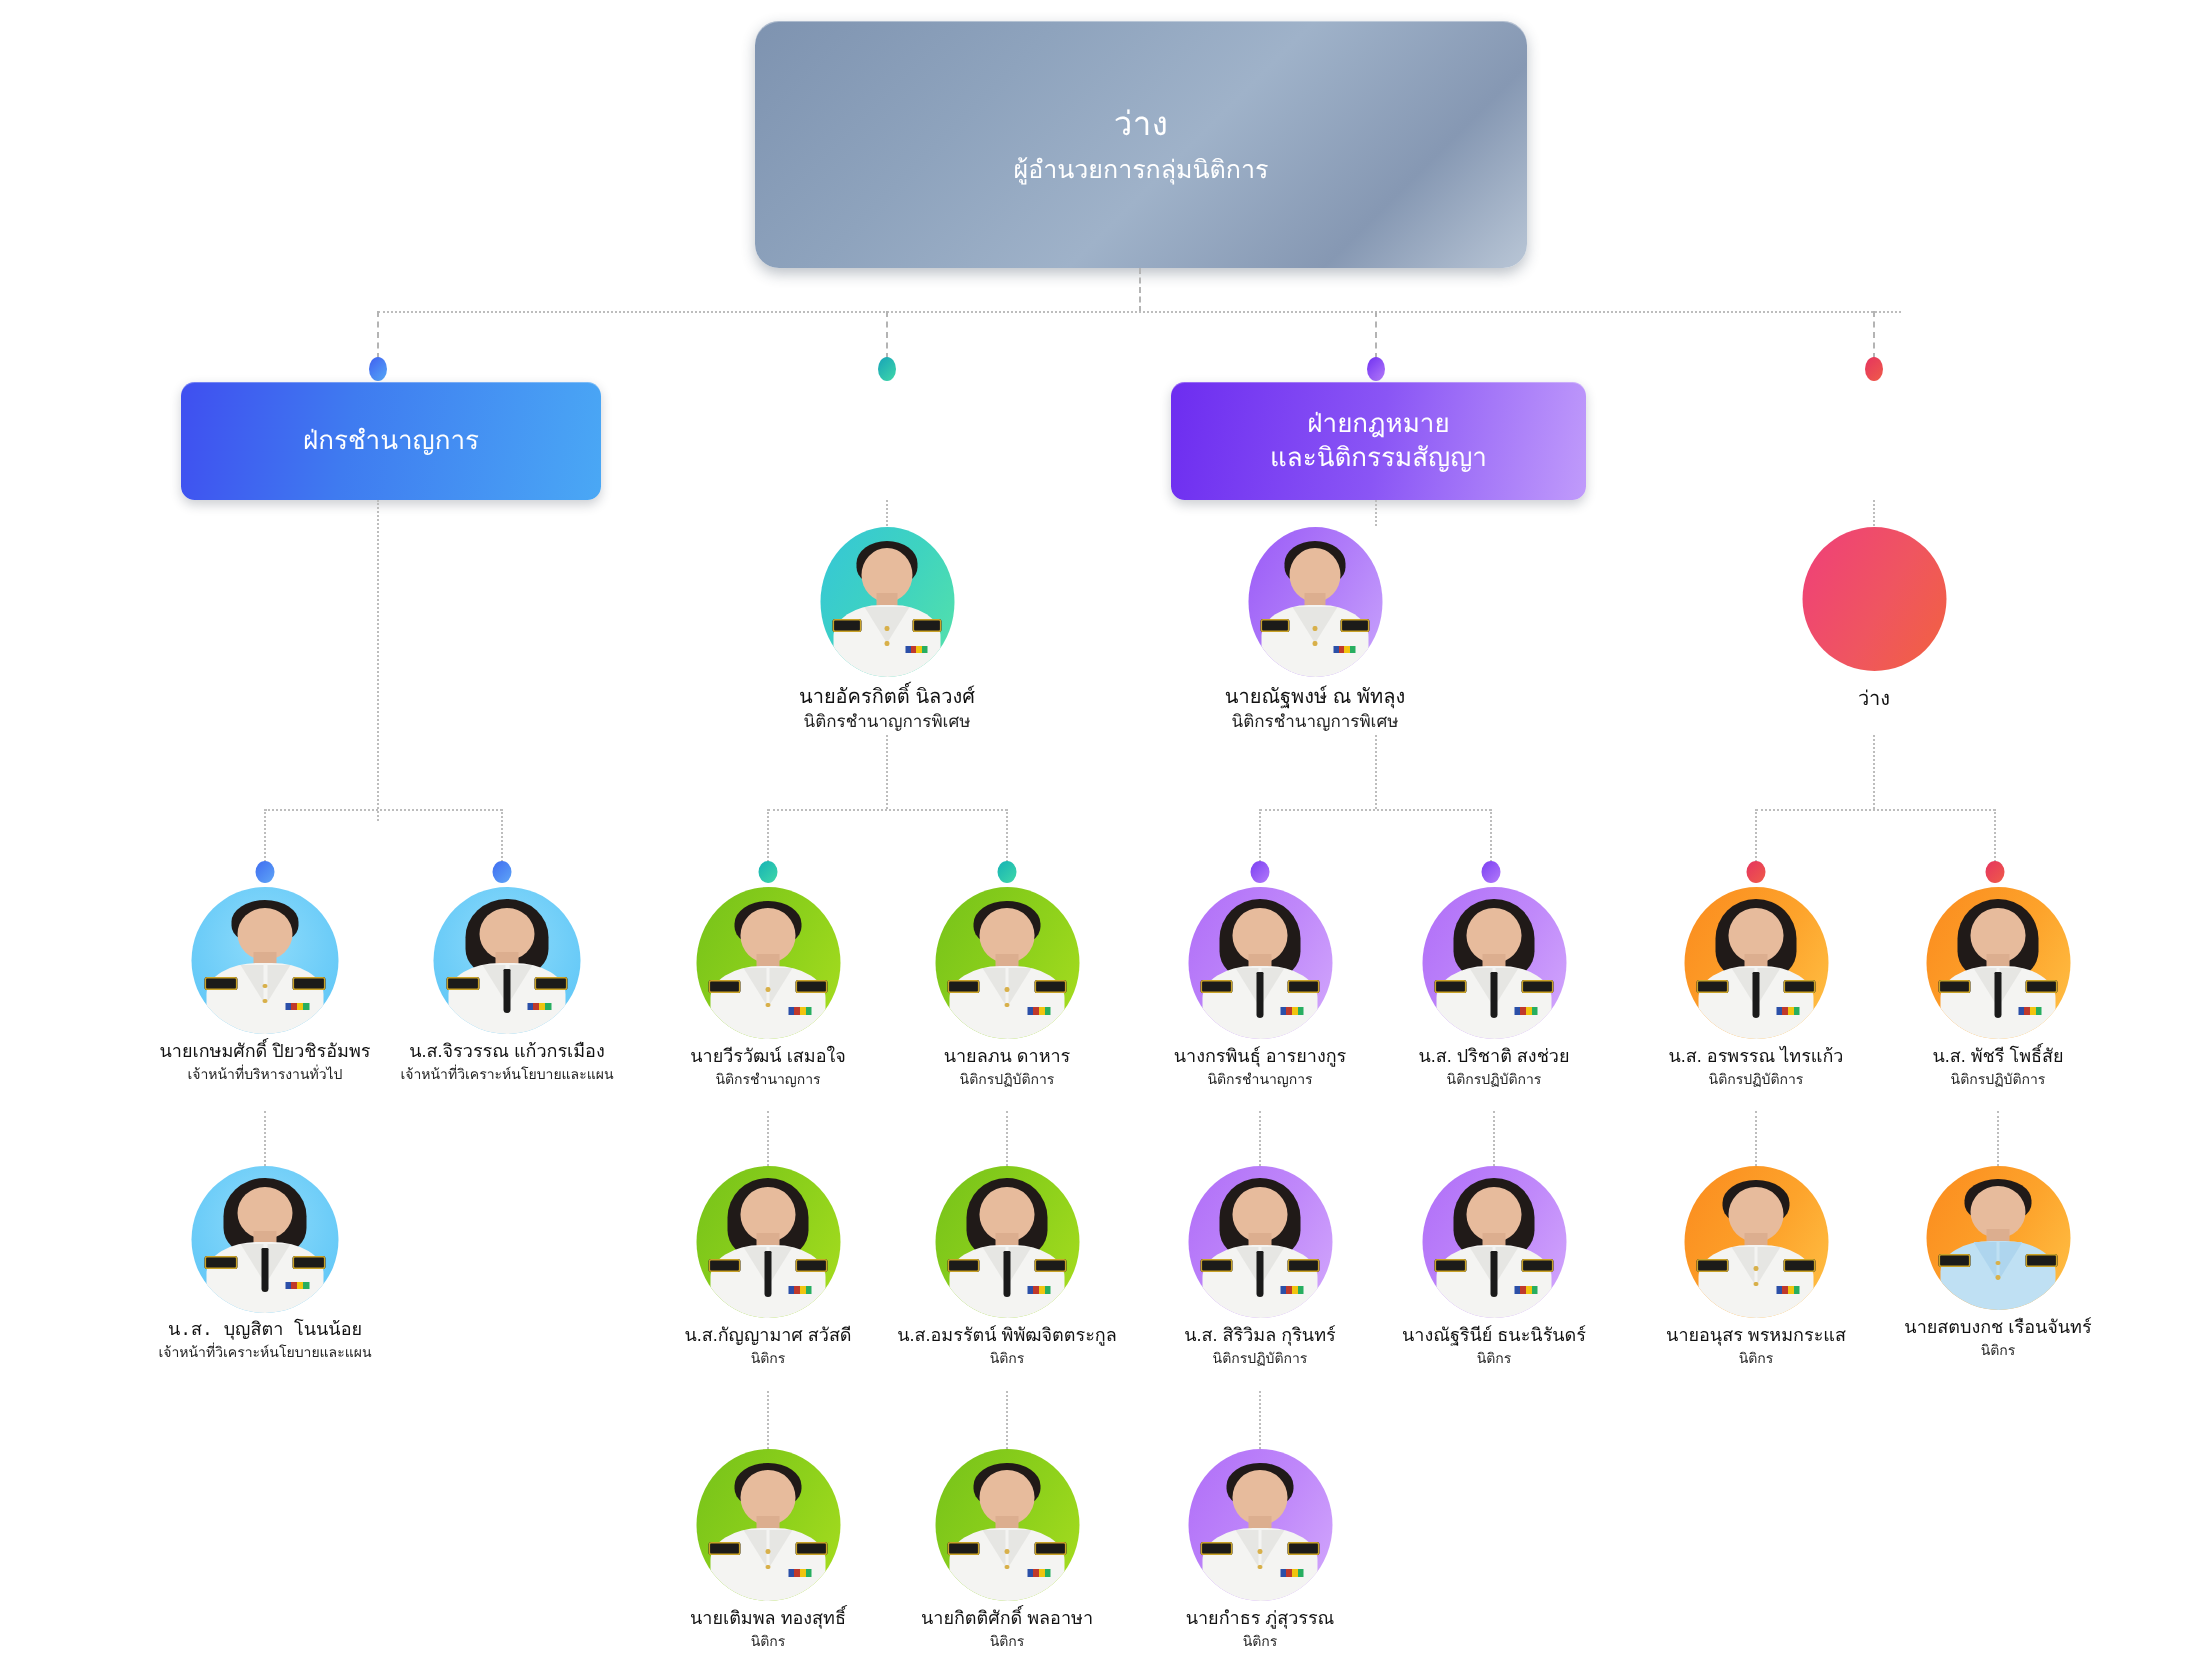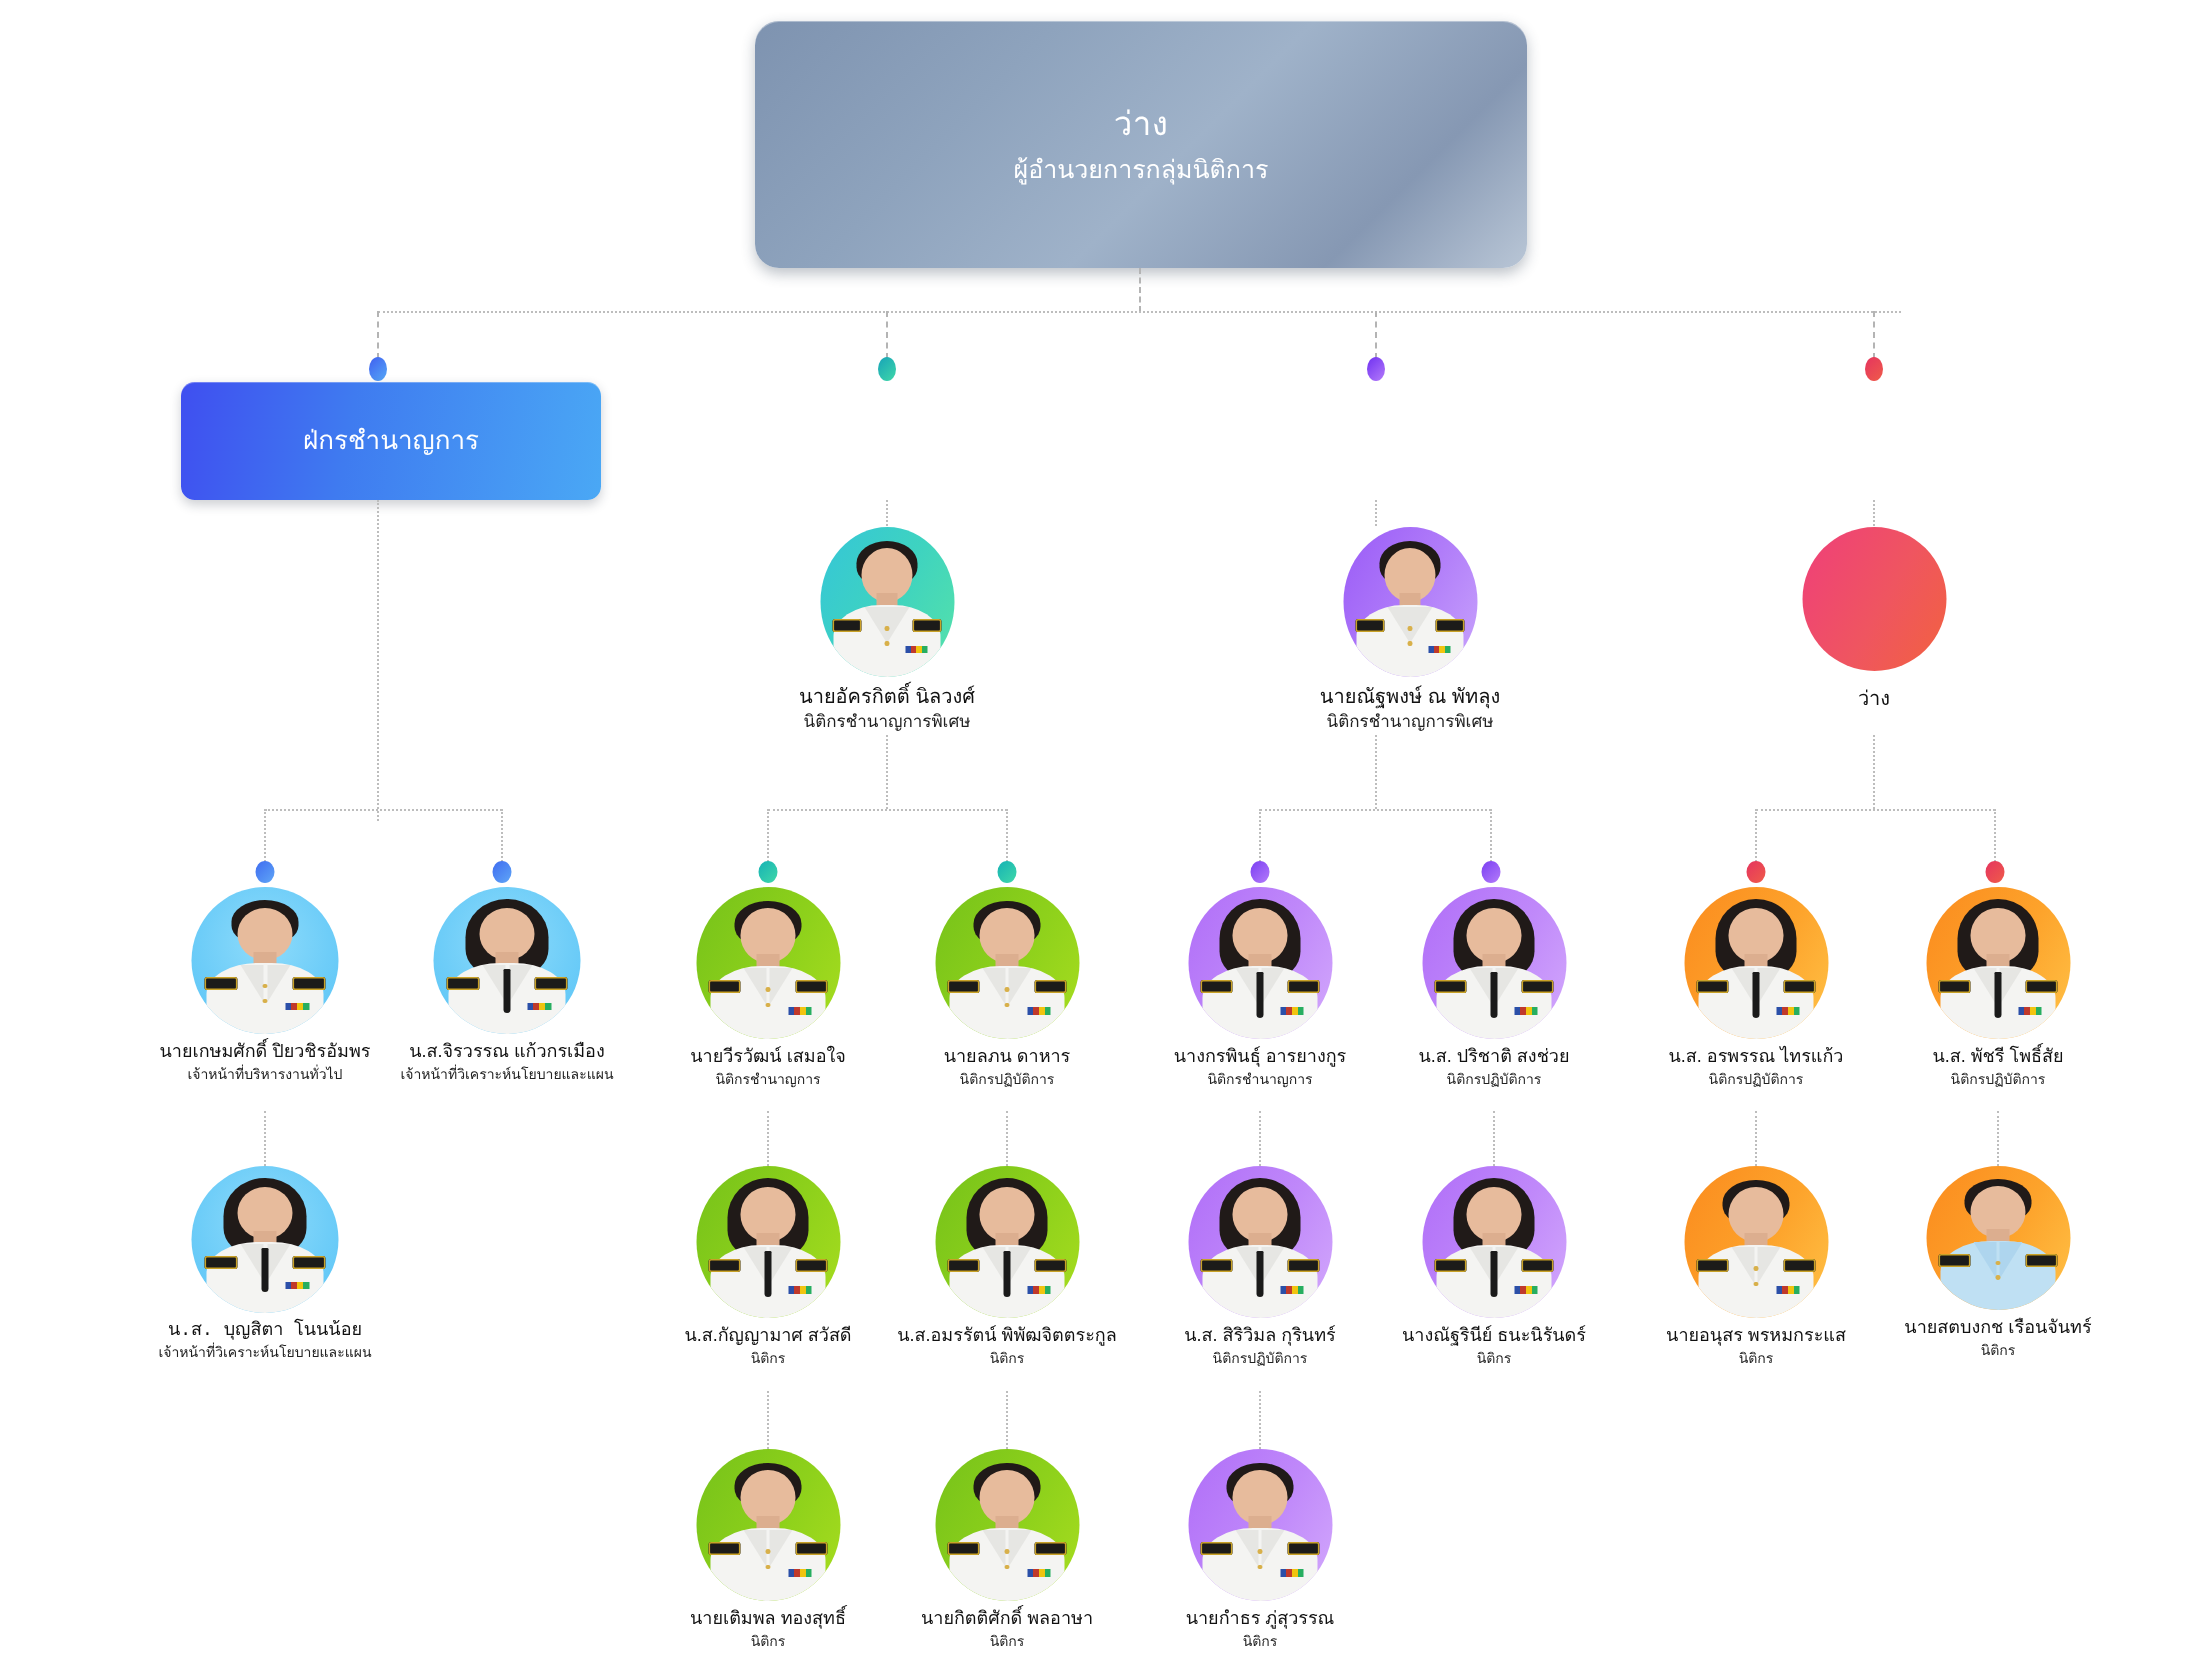--- a/index.html
+++ b/index.html
@@ -130,20 +130,24 @@
   <div class="vline" style="left:1874px; top:311px; height:48px;"></div>
 
   <div class="dot big" style="left:378px;  top:369px; background:linear-gradient(135deg,#3f5ff0,#56a9f7);"></div>
   <div class="dot big" style="left:887px; top:369px; background:linear-gradient(135deg,#17a3b8,#3fd8a8);"></div>
   <div class="dot big" style="left:1376px; top:369px; background:linear-gradient(135deg,#6f30f1,#b47bfa);"></div>
   <div class="dot big" style="left:1874px; top:369px; background:linear-gradient(135deg,#e5345f,#ef5b49);"></div>
 
   <div class="dept d0">
     <div class="dept-line">ฝ่กรชำนาญการ</div>
   </div>
+  <div class="dept d2">
+    <div class="dept-line">ฝ่ายกฎหมาย</div>
+    <div class="dept-line">และนิติกรรมสัญญา</div>
+  </div>
 
   <div class="vline fine" style="left:378px; top:500px; height:321px;"></div>
   <div class="hline fine" style="left:265px; top:809px; width:237px;"></div>
   <div class="vline fine" style="left:265px; top:809px; height:53px;"></div>
   <div class="vline fine" style="left:502px; top:809px; height:53px;"></div>
   <div class="dot sm" style="left:265px; top:872px; background:linear-gradient(135deg,#3f6cf0,#5fa6f7);"></div>
   <div class="dot sm" style="left:502px; top:872px; background:linear-gradient(135deg,#3f6cf0,#5fa6f7);"></div>
 
   <div class="person" style="left:265px; top:887px;">
     <div class="avatar g-sky" style="width:147px;height:147px;">
@@ -347,21 +351,21 @@
         <div class="btn1"></div>
           <div class="btn2"></div>
           <div class="rib"></div>
         </div>
     </div>
     <div class="pname">นายกิตติศักดิ์  พลอาษา</div>
     <div class="prole">นิติกร</div>
   </div>
 
   <div class="vline fine" style="left:1376px; top:500px; height:26px;"></div>
-  <div class="person" style="left:1410px; top:527px;">
+  <div class="person" style="left:1315px; top:527px;">
     <div class="avatar g-violet" style="width:134px;height:150px;">
       <div class="pf">
           <div class="hair"></div>
           <div class="head"></div>
           <div class="neck"></div>
           <div class="body"></div>
         <div class="collarL"></div>
           <div class="collarR"></div>
           <div class="epL"></div>
           <div class="epR"></div>

